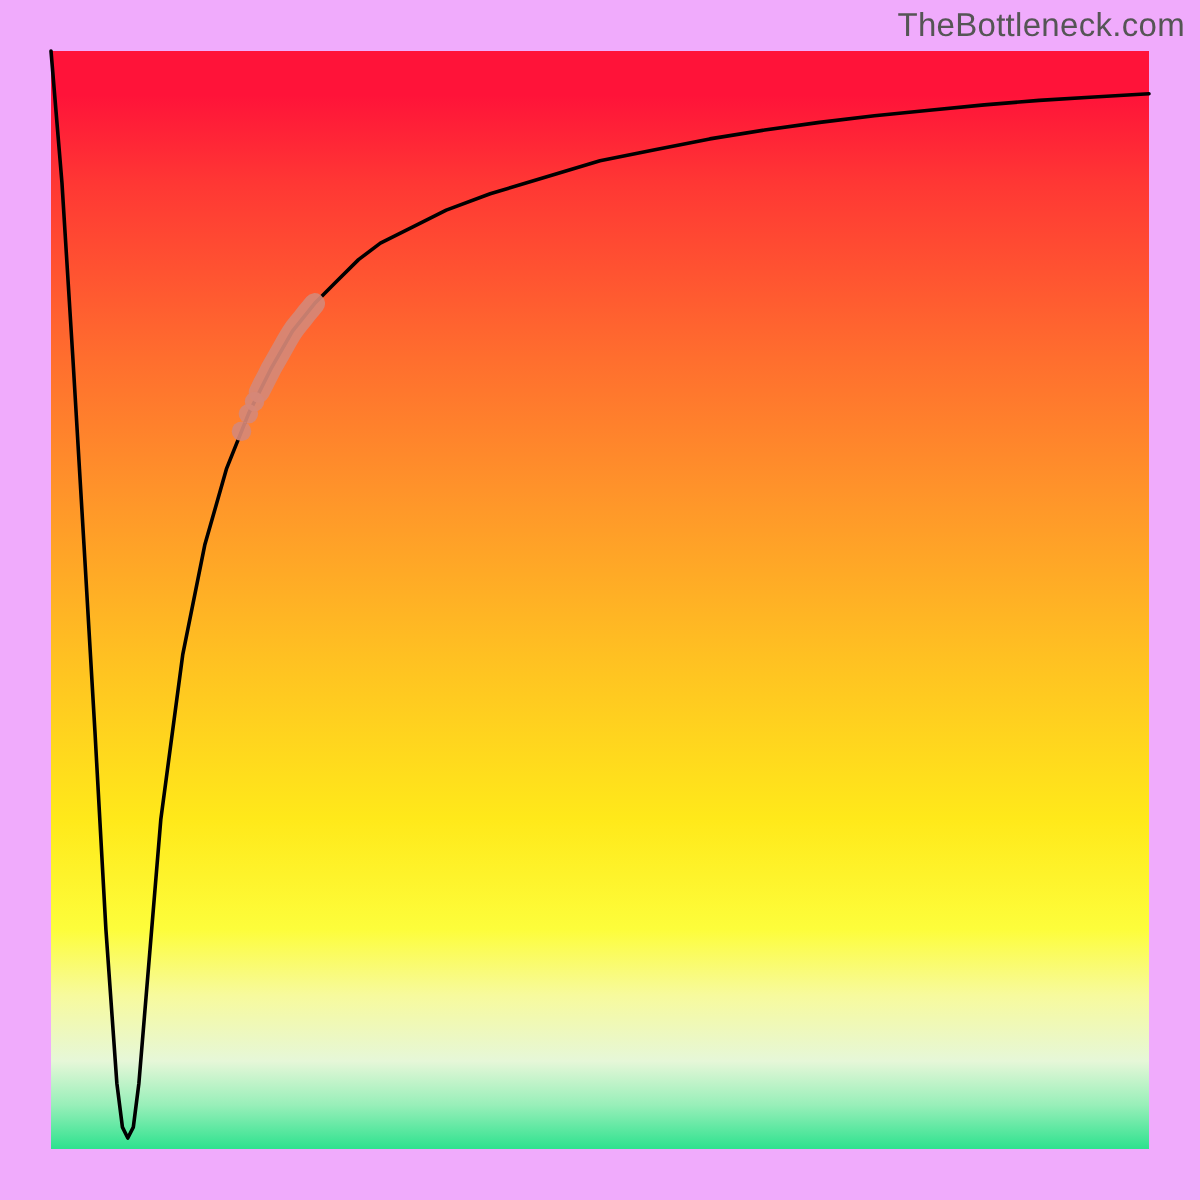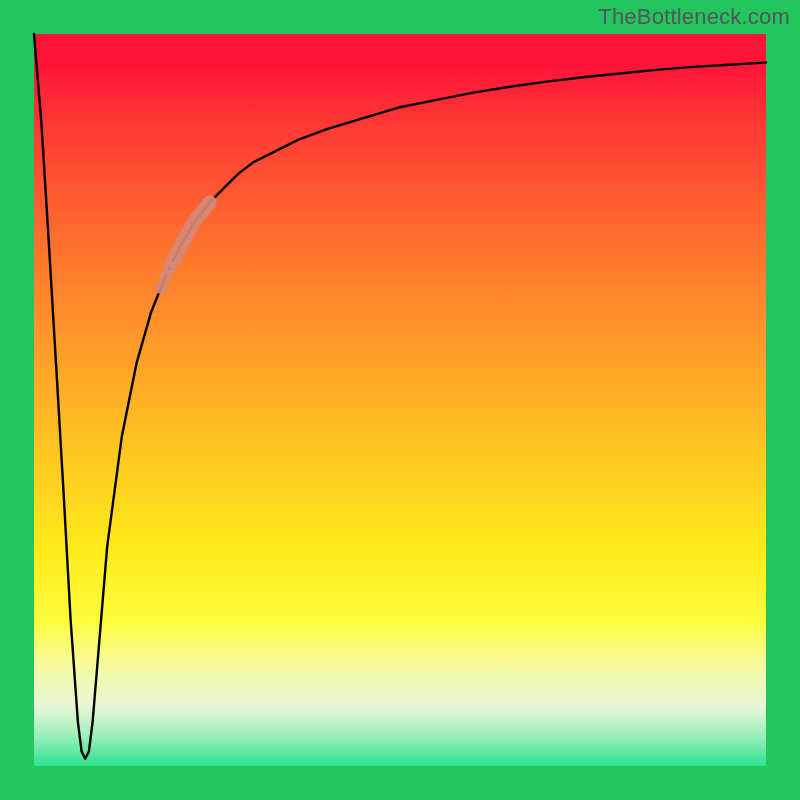--- a/index.html
+++ b/index.html
@@ -8,21 +8,21 @@
     width: 800px;
     height: 800px;
     overflow: hidden;
     background: #000;
     font-family: Arial, Helvetica, sans-serif;
   }
   .frame {
     position: relative;
     width: 800px;
     height: 800px;
-    background: #22c55e;
+    background: #f0abfc;
   }
   .watermark {
     position: absolute;
     top: 4px;
     right: 10px;
     color: #555;
     font-size: 22px;
     font-weight: 500;
     letter-spacing: 0.2px;
     user-select: none;

